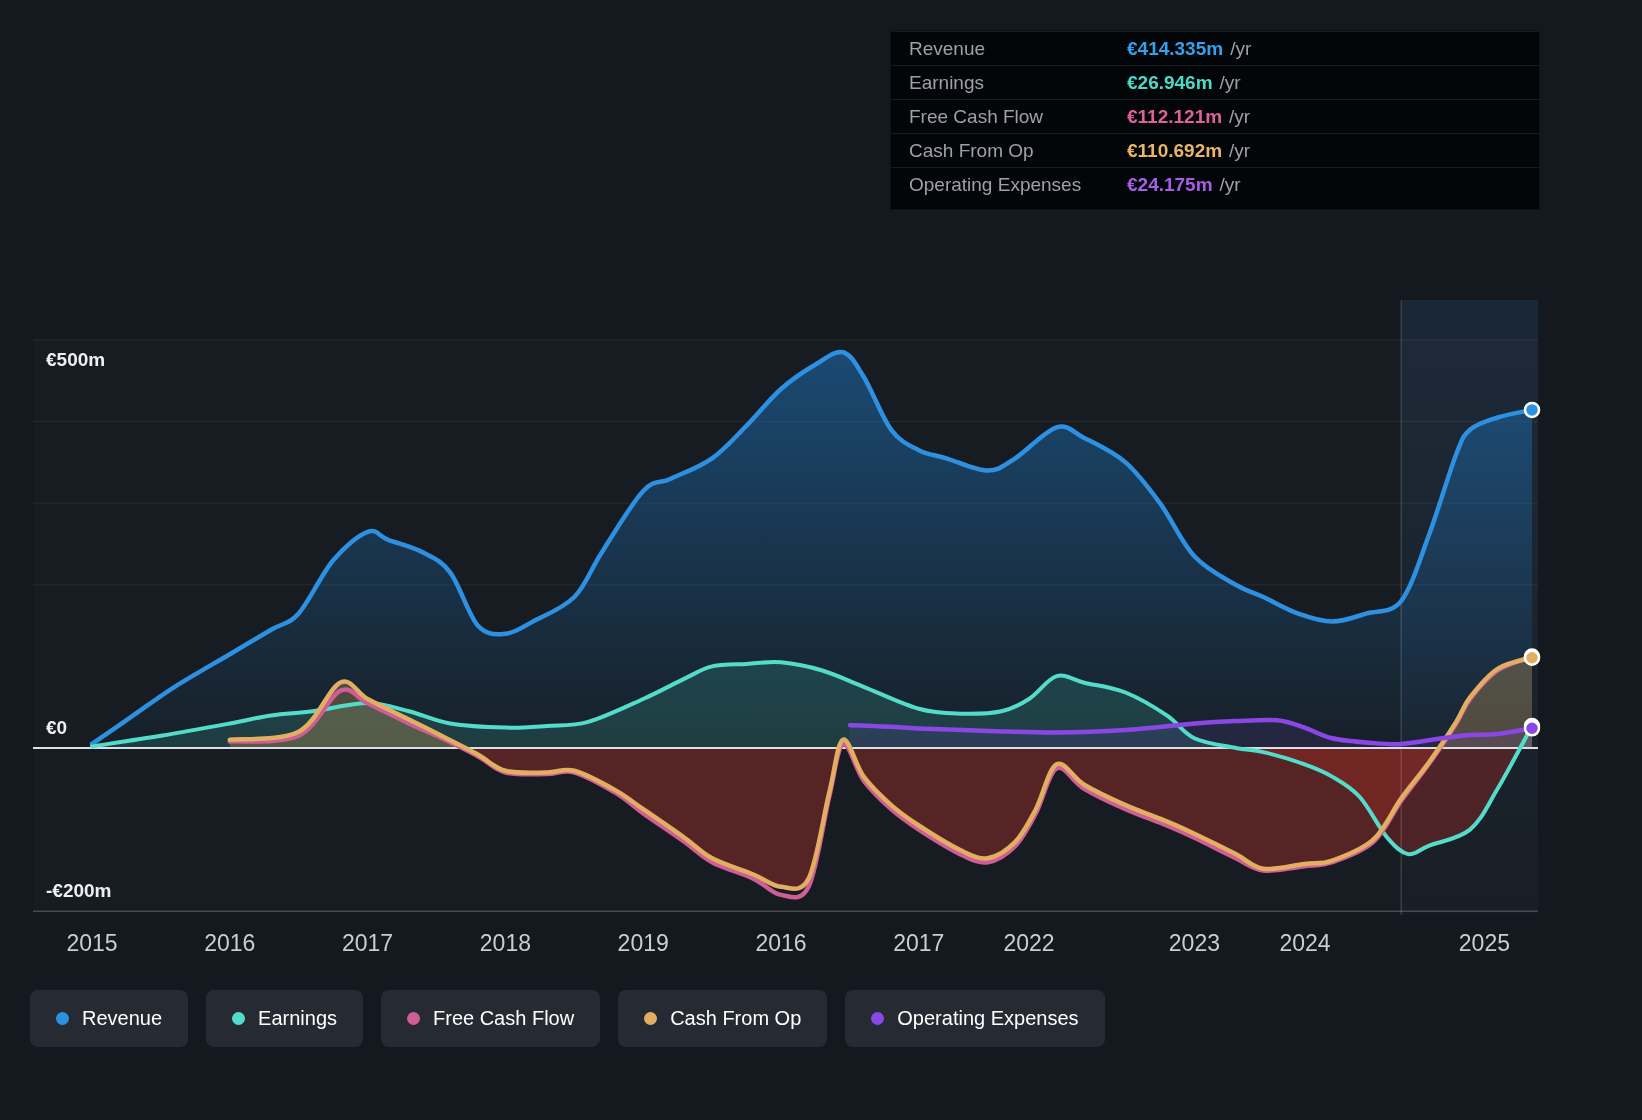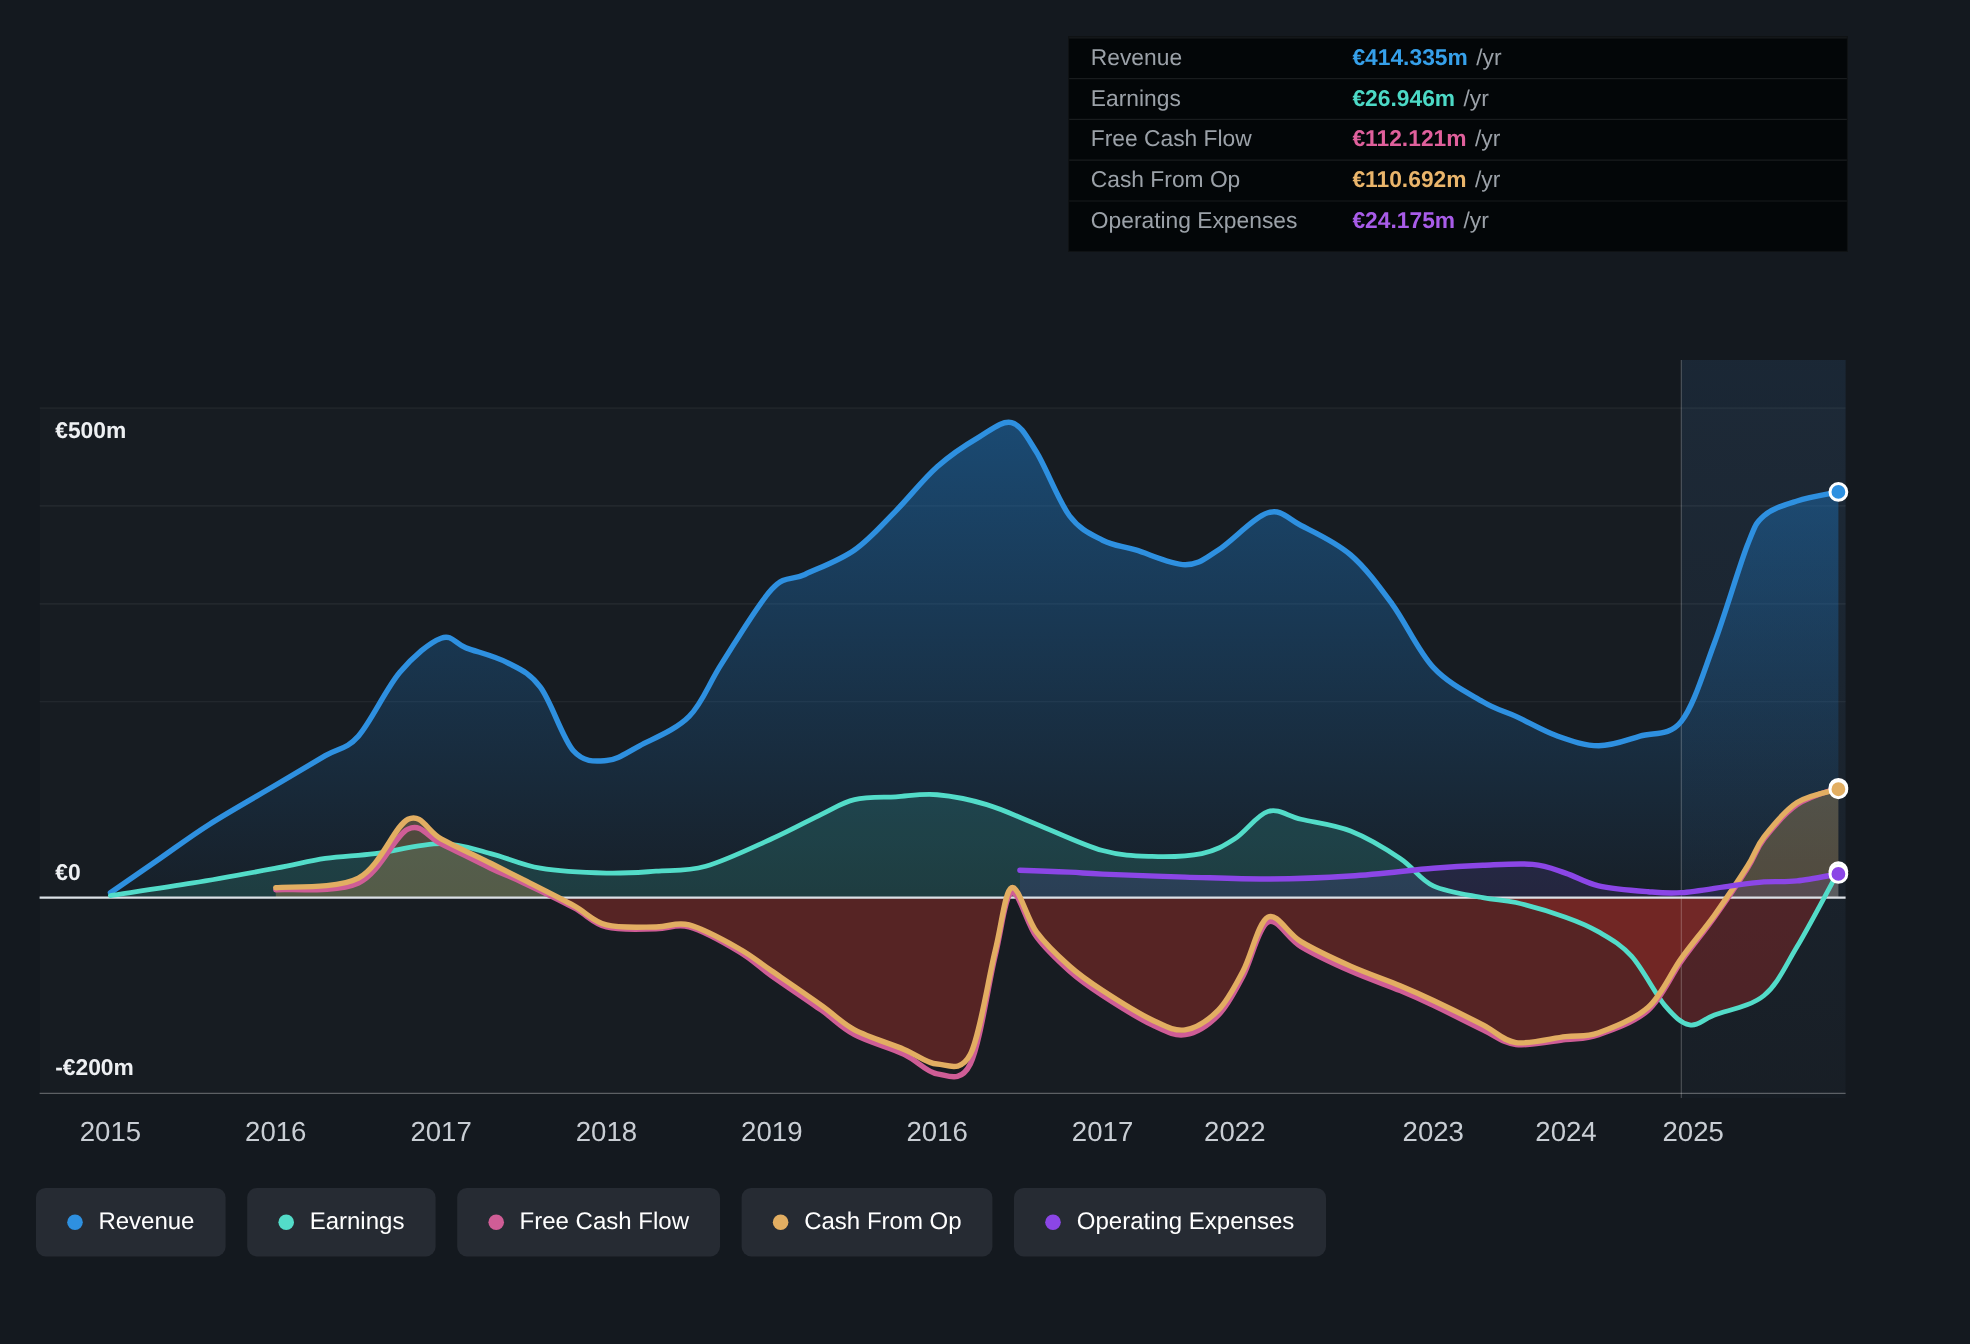--- a/index.html
+++ b/index.html
@@ -108,21 +108,21 @@
       <div class="x-label" style="left: 52px;">2015</div>
       <div class="x-label" style="left: 189.8px;">2016</div>
       <div class="x-label" style="left: 327.6px;">2017</div>
       <div class="x-label" style="left: 465.4px;">2018</div>
       <div class="x-label" style="left: 603.2px;">2019</div>
       <div class="x-label" style="left: 741px;">2016</div>
       <div class="x-label" style="left: 878.8px;">2017</div>
       <div class="x-label" style="left: 989px;">2022</div>
       <div class="x-label" style="left: 1154.4px;">2023</div>
       <div class="x-label" style="left: 1265px;">2024</div>
-      <div class="x-label" style="left: 1371px;">2025</div>
+      <div class="x-label" style="left: 1430px; text-align: right;">2025</div>
     </div>
 
   <div class="tooltip-panel">
     <div id="tooltip-rows">
         <div class="t-row">
           <span class="t-label">Revenue</span>
           <span class="t-value" style="color: rgb(54, 160, 234);">€414.335m</span>
           <span class="t-suffix">/yr</span>
         </div>
         <div class="t-row">

